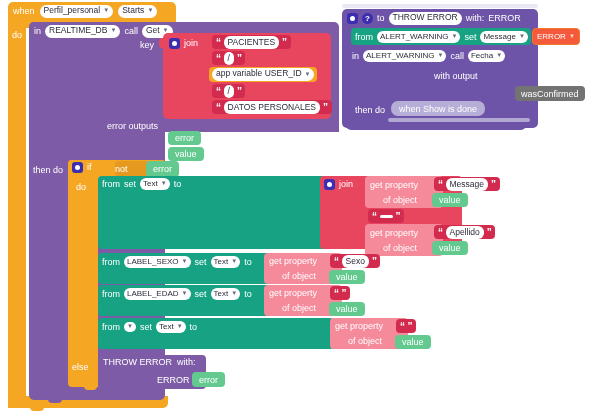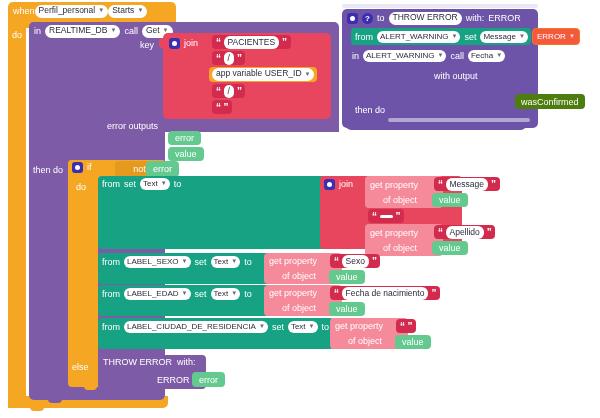--- a/index.html
+++ b/index.html
@@ -41,21 +41,21 @@
   
   .c-orange{background:#f5a623;}
   .c-orange-d{background:#e59a1f;}
   .c-purple{background:#7d5ba6;}
   .c-purple2{background:#6d54a8;}
   .c-pink{background:#e8455f;}
   .c-pink-l{background:#f58a9b;}
   .c-pink-d{background:#d22b4e;}
   .c-green{background:#17a383;}
   .c-green-l{background:#63c98f;}
-  .c-green-l2{background:#4d7c0f;margin-top:8px;}
+  .c-green-l2{background:#737373;}
   .c-red{background:#f4593c;}
 
   
   .gear{
     width:11px;height:11px;border-radius:3px;background:#3b2fb0;
     display:inline-flex;align-items:center;justify-content:center;flex:0 0 auto;
   }
   .gear i{
     width:5px;height:5px;border-radius:50%;
     background:#ffffff;display:block;
@@ -69,21 +69,21 @@
 </head>
 <body>
 
 <div id="canvas">
 
   <div class="blk c-orange" style="left:8px;top:2px;width:168px;height:26px;border-radius:5px 5px 0 0;"></div>
   <div class="blk c-orange" style="left:8px;top:26px;width:18px;height:382px;"></div>
   <div class="blk c-orange" style="left:8px;top:396px;width:160px;height:12px;border-radius:0 0 5px 5px;"></div>
   <div class="blk c-orange" style="left:30px;top:407px;width:14px;height:4px;border-radius:0 0 4px 4px;"></div>
 
-  <div class="blk row" style="left:13px;top:5px;">
+  <div class="blk row" style="left:13px;top:5px;gap:5px;">
     <span class="lbl">when</span>
     <span class="pill">
       <span>Perfil_personal</span>
       <span class="caret">▼</span>
     </span>
     <span class="pill">
       <span>Starts</span>
       <span class="caret">▼</span>
     </span>
   </div>
@@ -137,20 +137,21 @@
   </div>
 
   <div class="blk c-pink-d row" style="left:212px;top:84px;height:14px;border-radius:4px;padding:0 4px;gap:3px;">
     <span class="qt">“</span>
     <span class="tfield">/</span>
     <span class="qt">”</span>
   </div>
 
   <div class="blk c-pink-d row" style="left:212px;top:100px;height:14px;border-radius:4px;padding:0 4px;gap:3px;">
     <span class="qt">“</span>
+    <span class="tfield">DATOS PERSONALES</span>
     <span class="qt">”</span>
   </div>
 
   <div class="blk lbl" style="left:107px;top:122px;">error outputs</div>
   <div class="blk c-green-l row" style="left:168px;top:131px;height:14px;border-radius:4px;padding:0 7px;">
     <span>error</span>
   </div>
   <div class="blk c-green-l row" style="left:168px;top:147px;height:14px;border-radius:4px;padding:0 7px;">
     <span>value</span>
   </div>
@@ -208,35 +209,38 @@
       <span class="caret">▼</span>
     </span>
   </div>
 
   <div class="blk lbl" style="left:434px;top:72px;">with output</div>
   <div class="blk c-green-l2 row" style="left:515px;top:86px;height:15px;border-radius:4px;padding:0 6px;">
     <span>wasConfirmed</span>
   </div>
 
   <div class="blk lbl" style="left:355px;top:106px;">then do</div>
+  <div class="blk row" style="left:391px;top:101px;height:15px;border-radius:7px;padding:0 8px;background:#b6aed6;color:#ffffff;">
+    <span>when Show is done</span>
+  </div>
   <div class="blk" style="left:388px;top:118px;width:142px;height:4px;background:#b0a8d0;border-radius:2px;"></div>
 
   <div class="blk c-orange" style="left:68px;top:160px;width:30px;height:224px;border-radius:4px 0 0 4px;"></div>
   <div class="blk c-orange" style="left:68px;top:160px;width:98px;height:18px;border-radius:4px 4px 0 0;"></div>
   <div class="blk c-orange" style="left:68px;top:378px;width:98px;height:9px;border-radius:0 0 4px 4px;"></div>
   <div class="blk c-orange" style="left:84px;top:386px;width:13px;height:4px;border-radius:0 0 4px 4px;"></div>
 
   <div class="blk row" style="left:72px;top:162px;gap:4px;">
     <span class="gear">
         <i></i>
       </span>
     <span class="lbl">if</span>
   </div>
 
-  <div class="blk c-orange-d row" style="left:115px;top:161px;width:49px;height:16px;border-radius:4px;justify-content:center;">
+  <div class="blk c-orange-d row" style="left:115px;top:161px;width:49px;height:16px;border-radius:4px;">
     <span>not</span>
   </div>
   <div class="blk c-green-l row" style="left:146px;top:161px;height:16px;border-radius:4px;padding:0 7px;">
     <span>error</span>
   </div>
 
   <div class="blk lbl" style="left:76px;top:183px;">do</div>
   <div class="blk lbl" style="left:72px;top:363px;">else</div>
 
   <div class="blk c-green" style="left:98px;top:176px;width:236px;height:73px;border-radius:4px;"></div>
@@ -326,32 +330,30 @@
       <span>Text</span>
       <span class="caret">▼</span>
     </span>
     <span class="lbl">to</span>
   </div>
   <div class="blk c-pink-l" style="left:264px;top:285px;width:78px;height:31px;border-radius:4px;"></div>
   <div class="blk lbl" style="left:269px;top:289px;">get property</div>
   <div class="blk lbl" style="left:282px;top:304px;">of object</div>
   <div class="blk c-pink-d row" style="left:330px;top:286px;height:14px;border-radius:4px;padding:0 4px;gap:3px;">
     <span class="qt">“</span>
-    <span class="tfield">Fecha de nacimiento</span>
     <span class="qt">”</span>
   </div>
   <div class="blk c-green-l row" style="left:329px;top:302px;height:14px;border-radius:4px;padding:0 7px;">
     <span>value</span>
   </div>
 
   <div class="blk c-green" style="left:98px;top:318px;width:236px;height:31px;border-radius:4px;"></div>
   <div class="blk row" style="left:102px;top:321px;gap:4px;">
     <span class="lbl">from</span>
     <span class="pill sm">
-      <span>LABEL_CIUDAD_DE_RESIDENCIA</span>
       <span class="caret">▼</span>
     </span>
     <span class="lbl">set</span>
     <span class="pill sm">
       <span>Text</span>
       <span class="caret">▼</span>
     </span>
     <span class="lbl">to</span>
   </div>
   <div class="blk c-pink-l" style="left:330px;top:318px;width:78px;height:31px;border-radius:4px;"></div>

